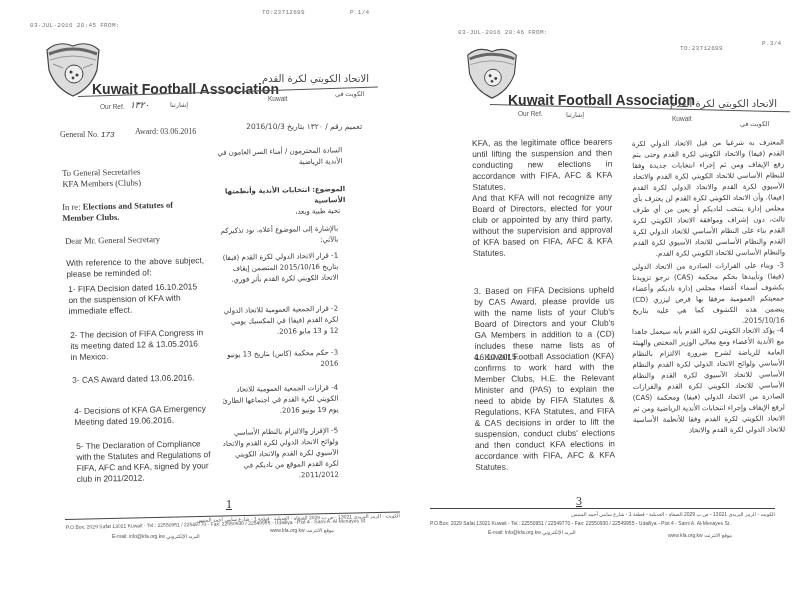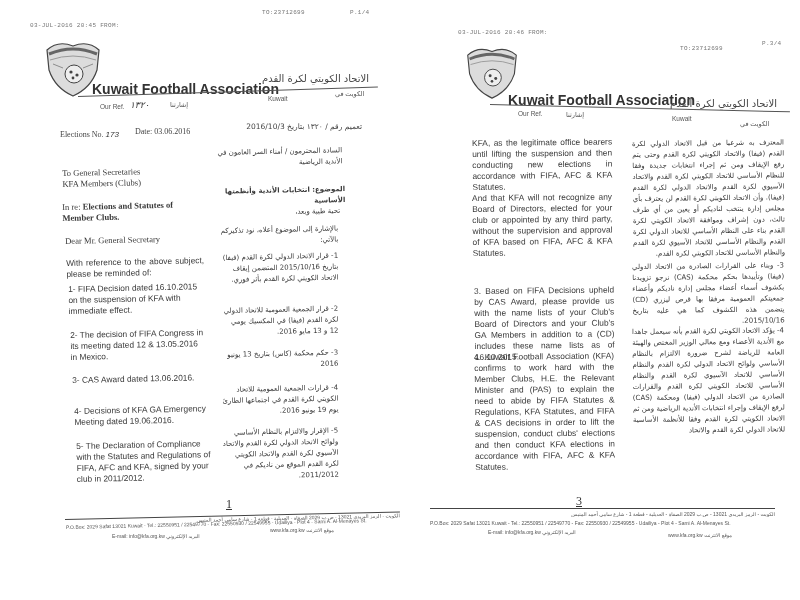--- a/index.html
+++ b/index.html
@@ -52,25 +52,25 @@
   <div class="kfa-ar" style="left:262px;top:73px;">الاتحاد الكويتي لكرة القدم</div>
   <div class="rule" style="left:78px;top:96px;width:300px;transform:rotate(-1.8deg);"></div>
 
   <div class="small" style="left:100px;top:103px;">Our Ref.</div>
   <div class="small hand" style="left:130px;top:100px;font-size:9px;">١٣٢٠</div>
   <div class="small" style="left:170px;top:101px;">إشارتنا</div>
   <div class="small" style="left:268px;top:95px;">Kuwait</div>
   <div class="small" style="left:335px;top:90px;direction:rtl;">الكويت في</div>
 
   <div class="ref serif" style="left:60px;top:130px;">
-    <span>Elections No.</span>
+    <span>General No.</span>
     <span class="hand">173</span>
   </div>
   <div class="ref serif" style="left:135px;top:127px;">
-    <span>Date:</span>
+    <span>Award:</span>
     <span>03.06.2016</span>
   </div>
   <div class="ref" style="left:212px;top:122px;width:150px;direction:rtl;text-align:right;font-family:'DejaVu Sans',sans-serif;font-size:7.5px;">تعميم رقم / ١٣٢٠ بتاريخ 2016/10/3</div>
 
   <div class="en-block serif tilt-l" style="left:62px;top:168px;width:140px;font-size:8.6px;">
     <p>To General Secretaries</p>
     <p>KFA Members (Clubs)</p>
   </div>
 
   <div class="ar-block tilt-l" style="left:212px;top:148px;width:130px;">السادة المحترمون / أمناء السر العامون في الأندية الرياضية</div>

